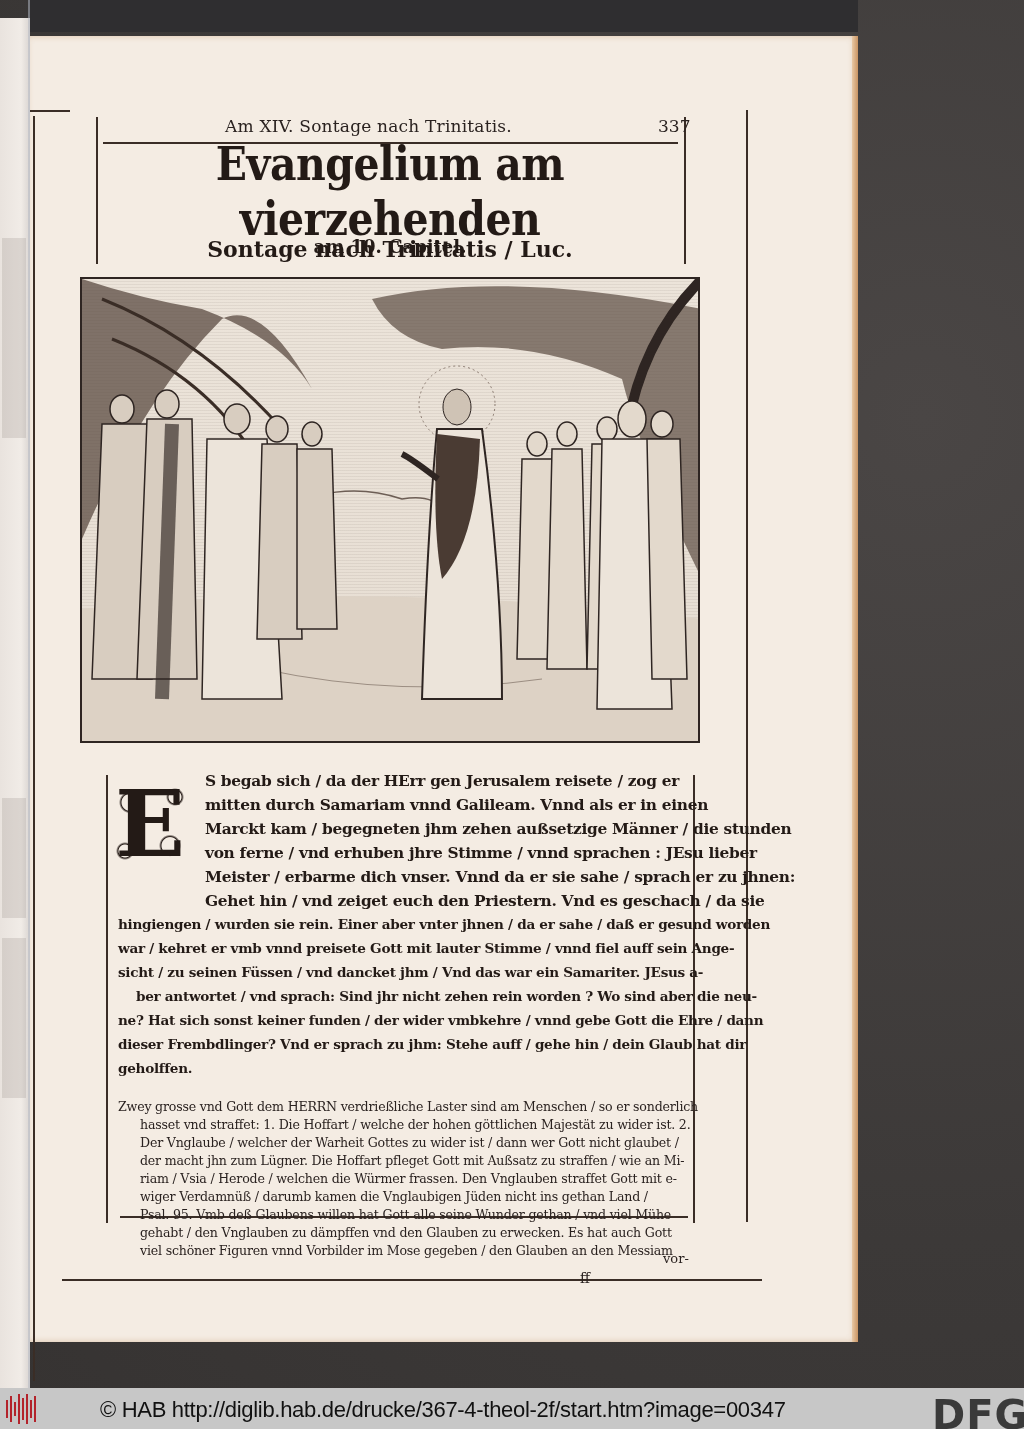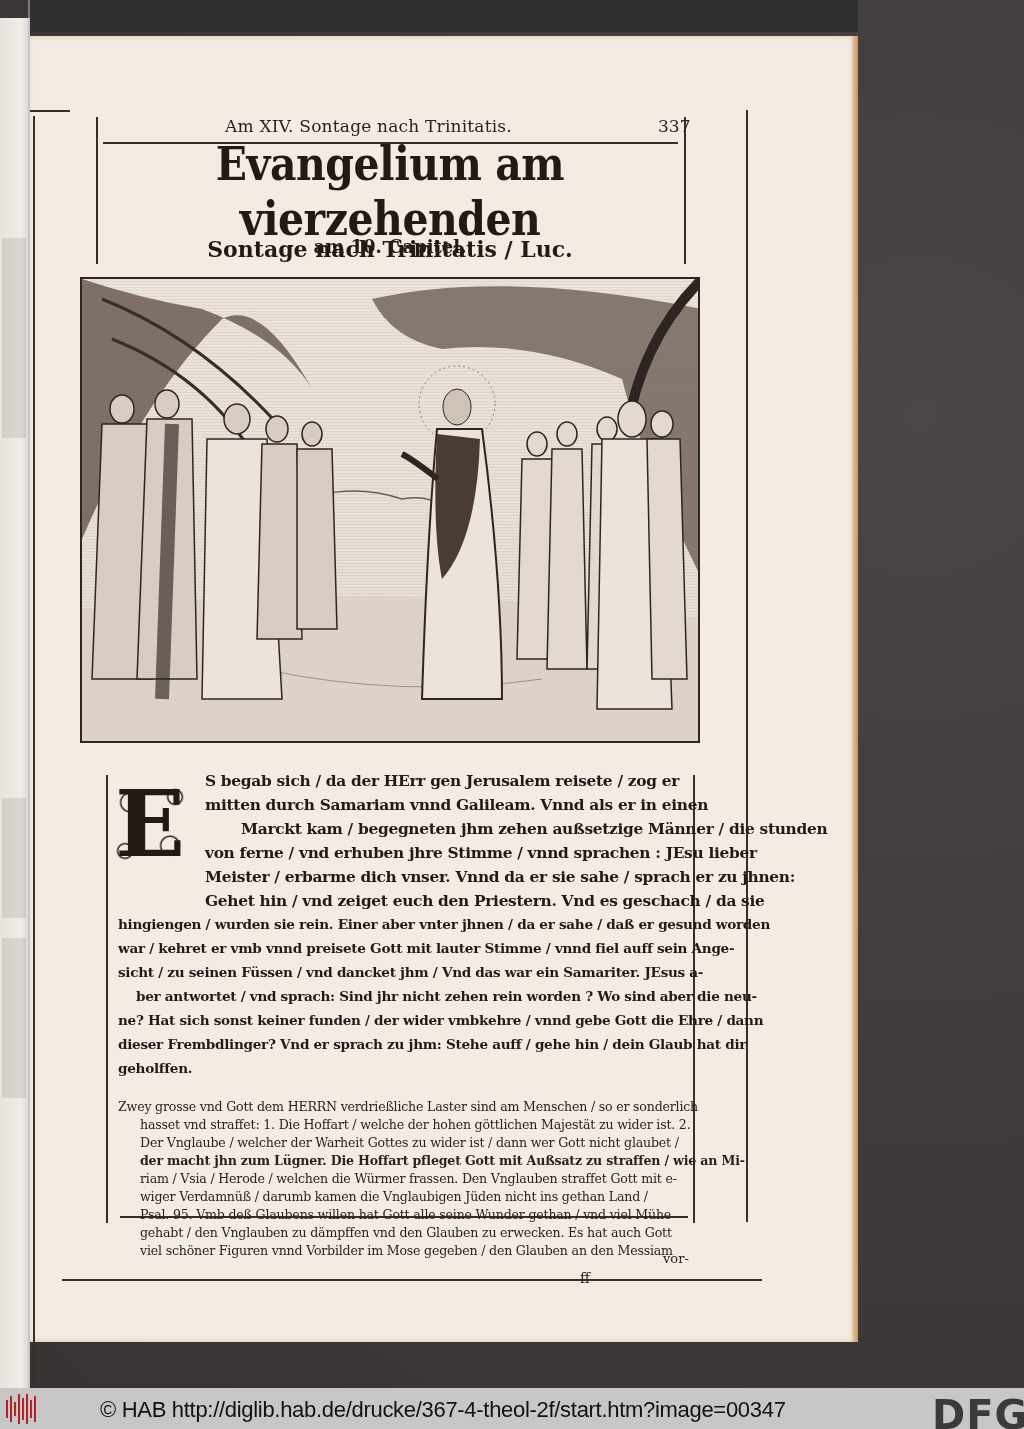--- a/index.html
+++ b/index.html
@@ -152,36 +152,36 @@
     </g>
   </svg>
 </div>
 
 <div class="drop-cap">
   <span>E</span>
 </div>
 
 <div class="gospel-line" style="left:205px;top:772px;">S begab sich / da der HErr gen Jerusalem reisete / zog er</div>
 <div class="gospel-line" style="left:205px;top:796px;">mitten durch Samariam vnnd Galileam.   Vnnd als er in einen</div>
-<div class="gospel-line" style="left:205px;top:820px;margin-left:36px;">Marckt kam / begegneten jhm zehen außsetzige Männer / die stunden</div>
+<div class="gospel-line" style="left:205px;top:820px;">Marckt kam / begegneten jhm zehen außsetzige Männer / die stunden</div>
 <div class="gospel-line" style="left:205px;top:844px;">von ferne / vnd erhuben jhre Stimme / vnnd sprachen : JEsu lieber</div>
 <div class="gospel-line" style="left:205px;top:868px;">Meister / erbarme dich vnser. Vnnd da er sie sahe / sprach er zu jhnen:</div>
 <div class="gospel-line" style="left:205px;top:892px;">Gehet hin / vnd zeiget euch den Priestern.  Vnd es geschach /  da sie</div>
 <div class="gospel-line" style="left:118px;top:916px;font-size:13.6px;">hingiengen / wurden sie rein. Einer aber vnter jhnen / da er sahe / daß er gesund worden</div>
 <div class="gospel-line" style="left:118px;top:940px;font-size:13.6px;">war / kehret er vmb vnnd preisete Gott mit lauter Stimme / vnnd fiel auff sein Ange-</div>
 <div class="gospel-line" style="left:118px;top:964px;font-size:13.6px;">sicht / zu seinen Füssen / vnd dancket jhm / Vnd das war ein Samariter.   JEsus a-</div>
 <div class="gospel-line" style="left:118px;top:988px;font-size:13.6px;margin-left:18px;">ber antwortet / vnd sprach: Sind jhr nicht zehen rein worden ? Wo sind aber die neu-</div>
 <div class="gospel-line" style="left:118px;top:1012px;font-size:13.6px;">ne? Hat sich sonst keiner funden / der wider vmbkehre / vnnd gebe Gott die Ehre / dann</div>
 <div class="gospel-line" style="left:118px;top:1036px;font-size:13.6px;">dieser Frembdlinger? Vnd er sprach zu jhm: Stehe auff / gehe hin / dein Glaub hat dir</div>
 <div class="gospel-line" style="left:118px;top:1060px;font-size:13.6px;">geholffen.</div>
 
 <div class="gloss-line" style="left:118px;top:1099px;">Zwey grosse vnd Gott dem HERRN verdrießliche Laster sind am Menschen / so er sonderlich</div>
 <div class="gloss-line" style="left:140px;top:1117px;">hasset vnd straffet: 1. Die Hoffart / welche der hohen göttlichen Majestät zu wider ist. 2.</div>
 <div class="gloss-line" style="left:140px;top:1135px;">Der Vnglaube / welcher der Warheit Gottes zu wider ist /  dann wer Gott nicht glaubet /</div>
-<div class="gloss-line" style="left:140px;top:1153px;font-weight:bold;">der macht jhn zum Lügner. Die Hoffart pfleget Gott mit Außsatz zu straffen / wie an Mi-</div>
+<div class="gloss-line" style="left:140px;top:1153px;">der macht jhn zum Lügner. Die Hoffart pfleget Gott mit Außsatz zu straffen / wie an Mi-</div>
 <div class="gloss-line" style="left:140px;top:1171px;">riam / Vsia / Herode / welchen die Würmer frassen.  Den Vnglauben straffet Gott mit e-</div>
 <div class="gloss-line" style="left:140px;top:1189px;">wiger Verdamnüß  /  darumb kamen die Vnglaubigen Jüden nicht ins gethan Land /</div>
 <div class="gloss-line" style="left:140px;top:1207px;">Psal. 95. Vmb deß Glaubens willen hat Gott alle seine Wunder gethan / vnd viel Mühe</div>
 <div class="gloss-line" style="left:140px;top:1225px;">gehabt / den Vnglauben zu dämpffen vnd den Glauben zu erwecken.   Es hat auch Gott</div>
 <div class="gloss-line" style="left:140px;top:1243px;">viel schöner Figuren vnnd Vorbilder im Mose gegeben /  den Glauben an den Messiam</div>
 
 <div class="catchword-sig" style="top:1251px;">ff</div>
 <div class="catchword" style="top:1251px;">vor-</div>
 
 <div class="footer"></div>

